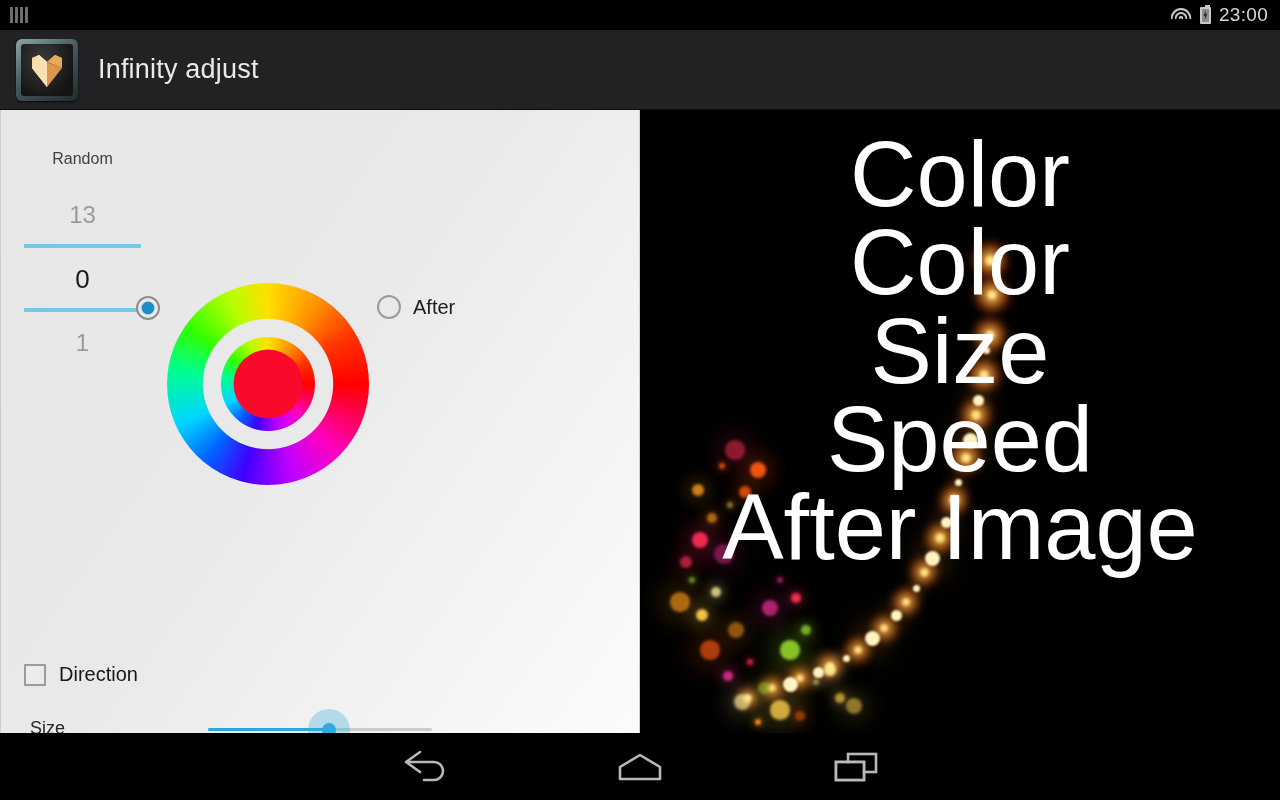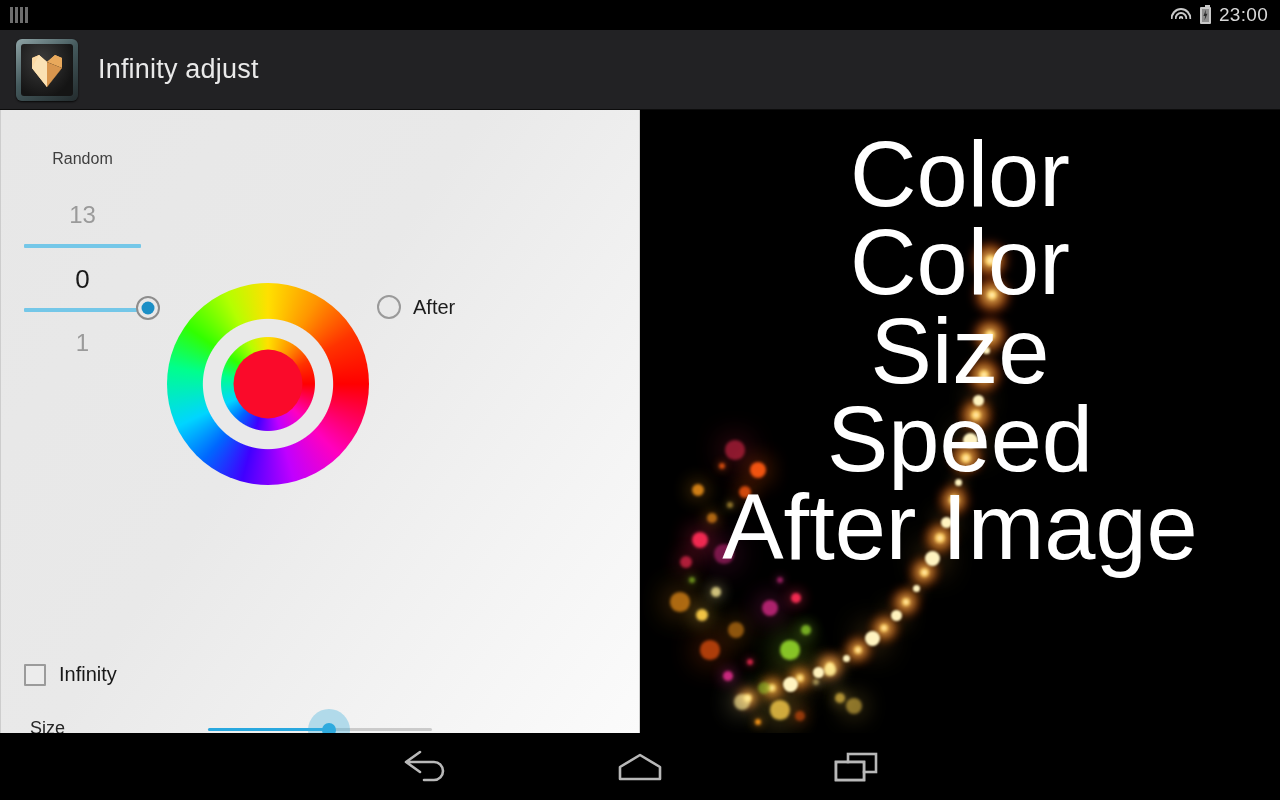--- a/index.html
+++ b/index.html
@@ -261,21 +261,21 @@
     </div>
 
     <div class="radio-row">
       <span class="radio"></span>
       <span class="radio-label">After</span>
     </div>
 
 
     <div class="check-row">
       <span class="checkbox"></span>
-      <span class="check-label">Infinity</span>
+      <span class="check-label">Direction</span>
     </div>
 
     <div class="slider-row" style="top:600px">
       <span class="s-label">Size</span>
       <span class="track">
         <span class="fill" id="fill0" style="width: 54%;"></span>
         <span class="thumb" id="thumb0" style="left: 54%;"></span>
       </span>
     </div>
 

